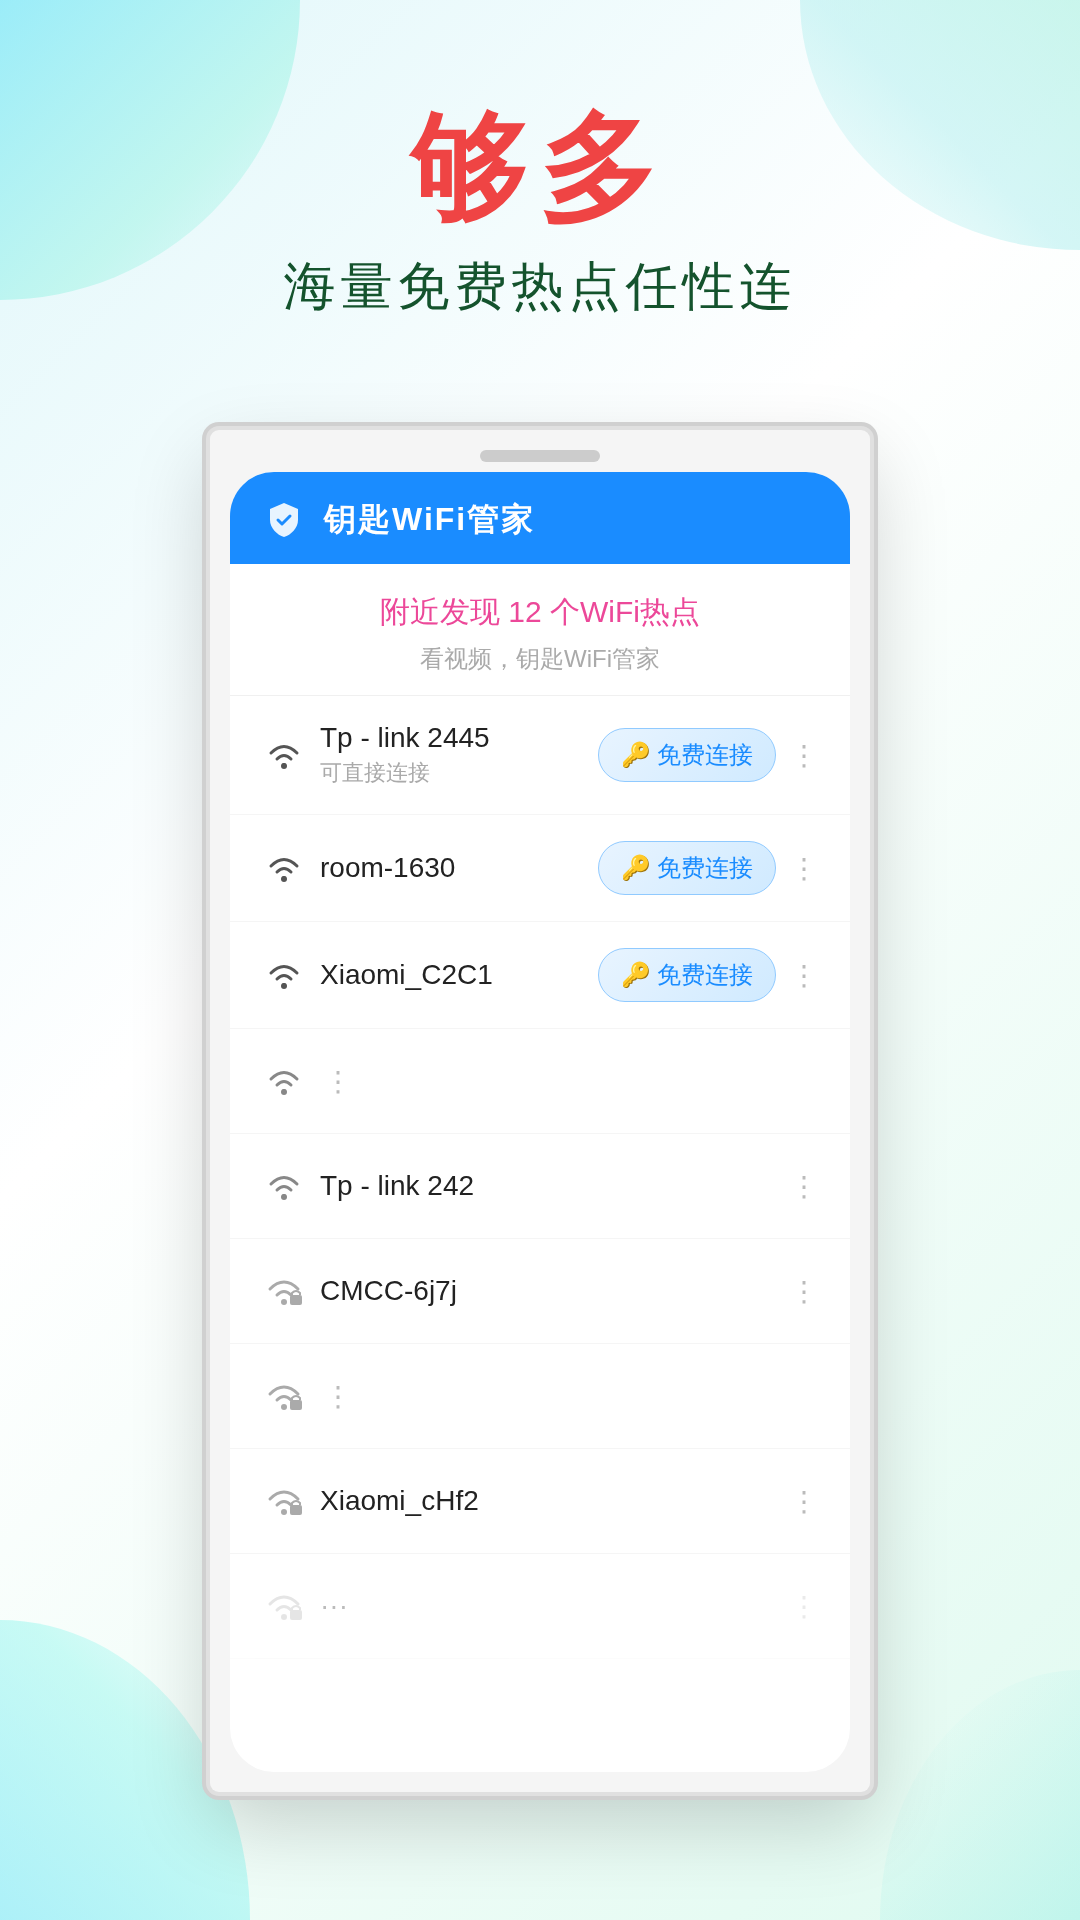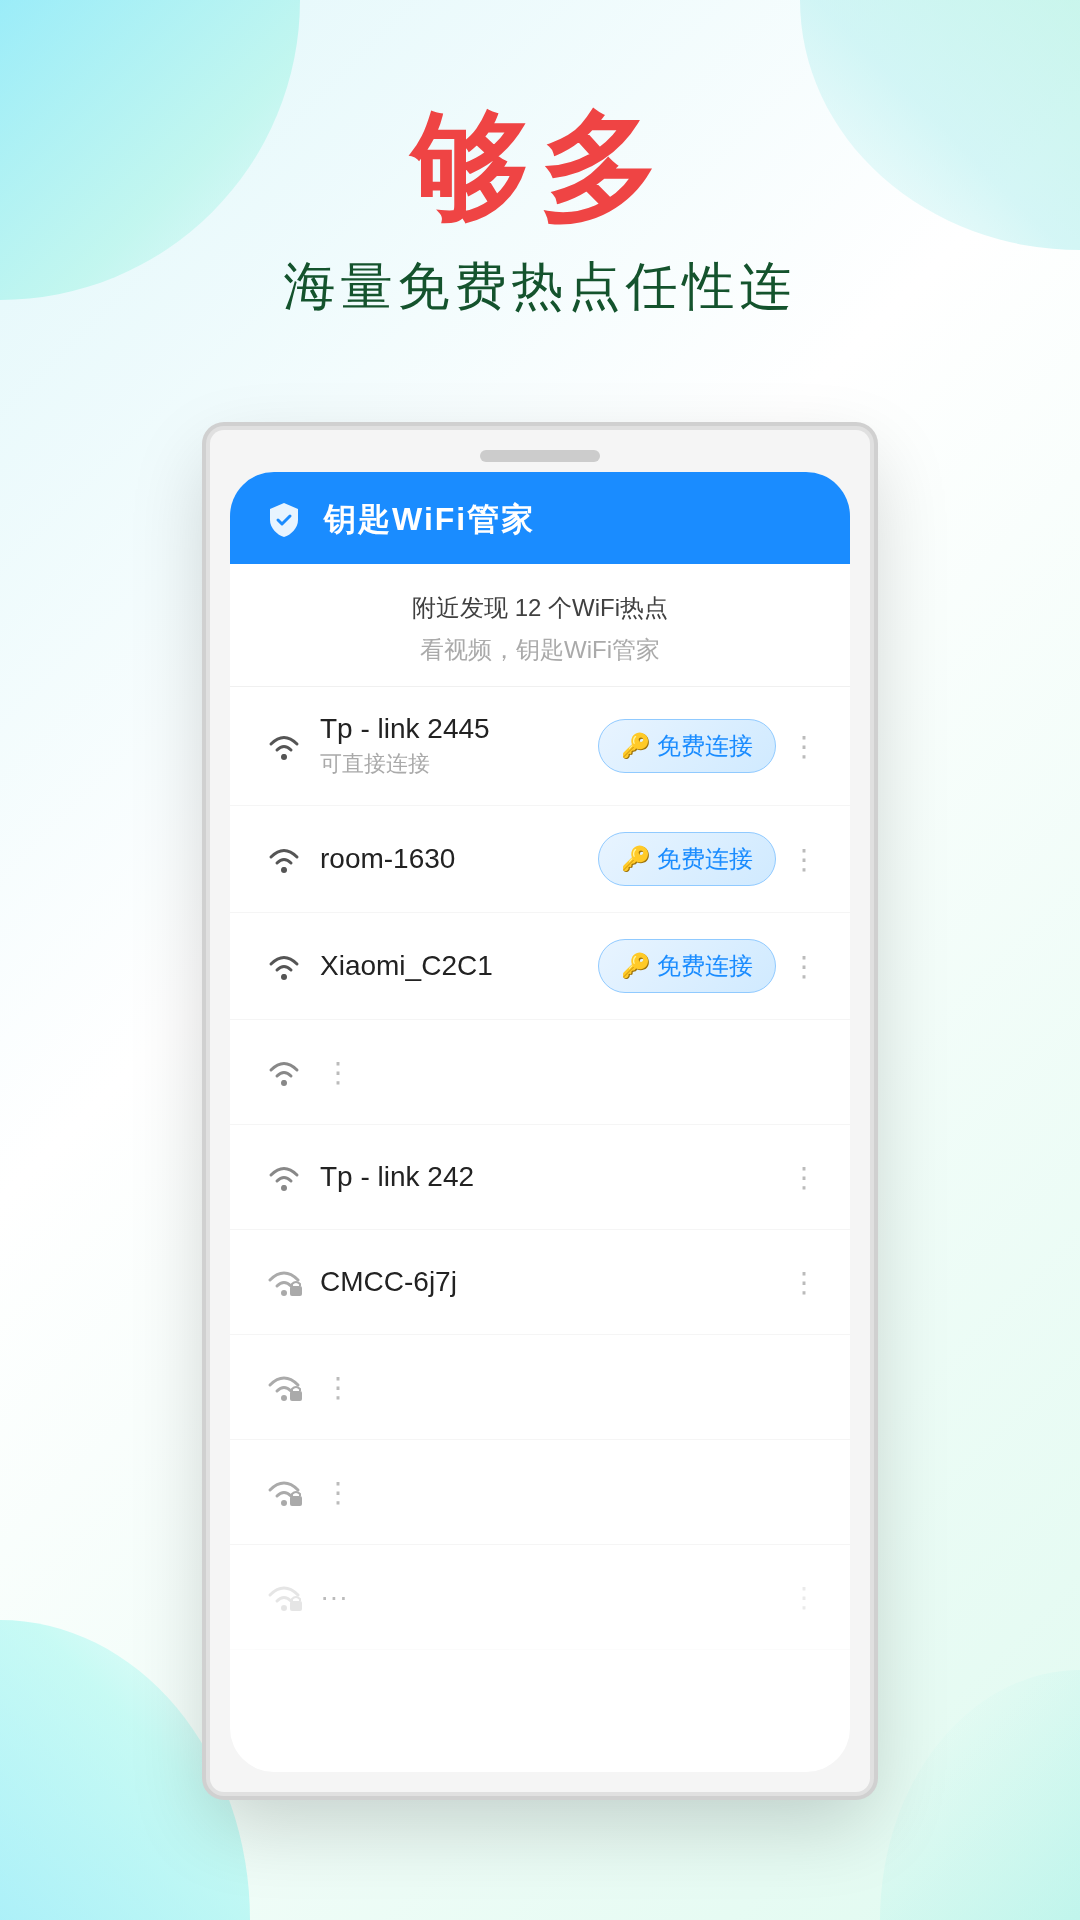--- a/index.html
+++ b/index.html
@@ -71,21 +71,21 @@
     .phone-container {
       position: absolute;
       top: 430px;
       left: 50%;
       transform: translateX(-50%);
       width: 660px;
     }
 
     .phone {
       background: #f5f5f5;
-      border-radius: 14px;
+      border-radius: 9px;
       padding: 20px;
       box-shadow:
         0 0 0 4px #e0e0e0,
         0 0 0 8px #d0d0d0,
         0 30px 80px rgba(0,0,0,0.18);
       position: relative;
     }
 
     .phone-notch {
       width: 120px;
@@ -126,22 +126,22 @@
 
     
     .discovery-banner {
       background: #fff;
       padding: 28px 20px 20px;
       text-align: center;
       border-bottom: 1px solid #f0f0f0;
     }
 
     .discovery-count {
-      font-size: 24px;
-      color: #404040;
+      font-size: 30px;
+      color: #ec4899;
       font-weight: 500;
       margin-bottom: 10px;
     }
 
     .discovery-hint {
       font-size: 24px;
       color: #aaa;
     }
 
     
@@ -358,20 +358,23 @@
           <div class="wifi-icon-wrap">
             <svg width="44" height="36" viewBox="0 0 44 36" fill="none">
               <path d="M22 28" stroke="#aaa" stroke-width="4" stroke-linecap="round"></path>
               <path d="M15 22 Q22 15 29 22" stroke="#aaa" stroke-width="3" fill="none" stroke-linecap="round"></path>
               <path d="M8 16 Q22 2 36 16" stroke="#aaa" stroke-width="3" fill="none" stroke-linecap="round"></path>
               <circle cx="22" cy="29" r="3" fill="#aaa"></circle>
               <rect x="28" y="22" width="12" height="10" rx="2" fill="#aaa"></rect>
               <path d="M30 22 L30 20 Q34 16 38 20 L38 22" stroke="#aaa" stroke-width="2" fill="none"></path>
             </svg>
           </div>
+          <div class="wifi-info">
+            <div class="wifi-name">Xiaomi_cHf2</div>
+          </div>
           <span class="more-icon">⋮</span>
         </div>
 
         <div class="wifi-item" style="opacity:0.3;">
           <div class="wifi-icon-wrap">
             <svg width="44" height="36" viewBox="0 0 44 36" fill="none">
               <path d="M22 28" stroke="#aaa" stroke-width="4" stroke-linecap="round"></path>
               <path d="M15 22 Q22 15 29 22" stroke="#aaa" stroke-width="3" fill="none" stroke-linecap="round"></path>
               <path d="M8 16 Q22 2 36 16" stroke="#aaa" stroke-width="3" fill="none" stroke-linecap="round"></path>
               <circle cx="22" cy="29" r="3" fill="#aaa"></circle>

